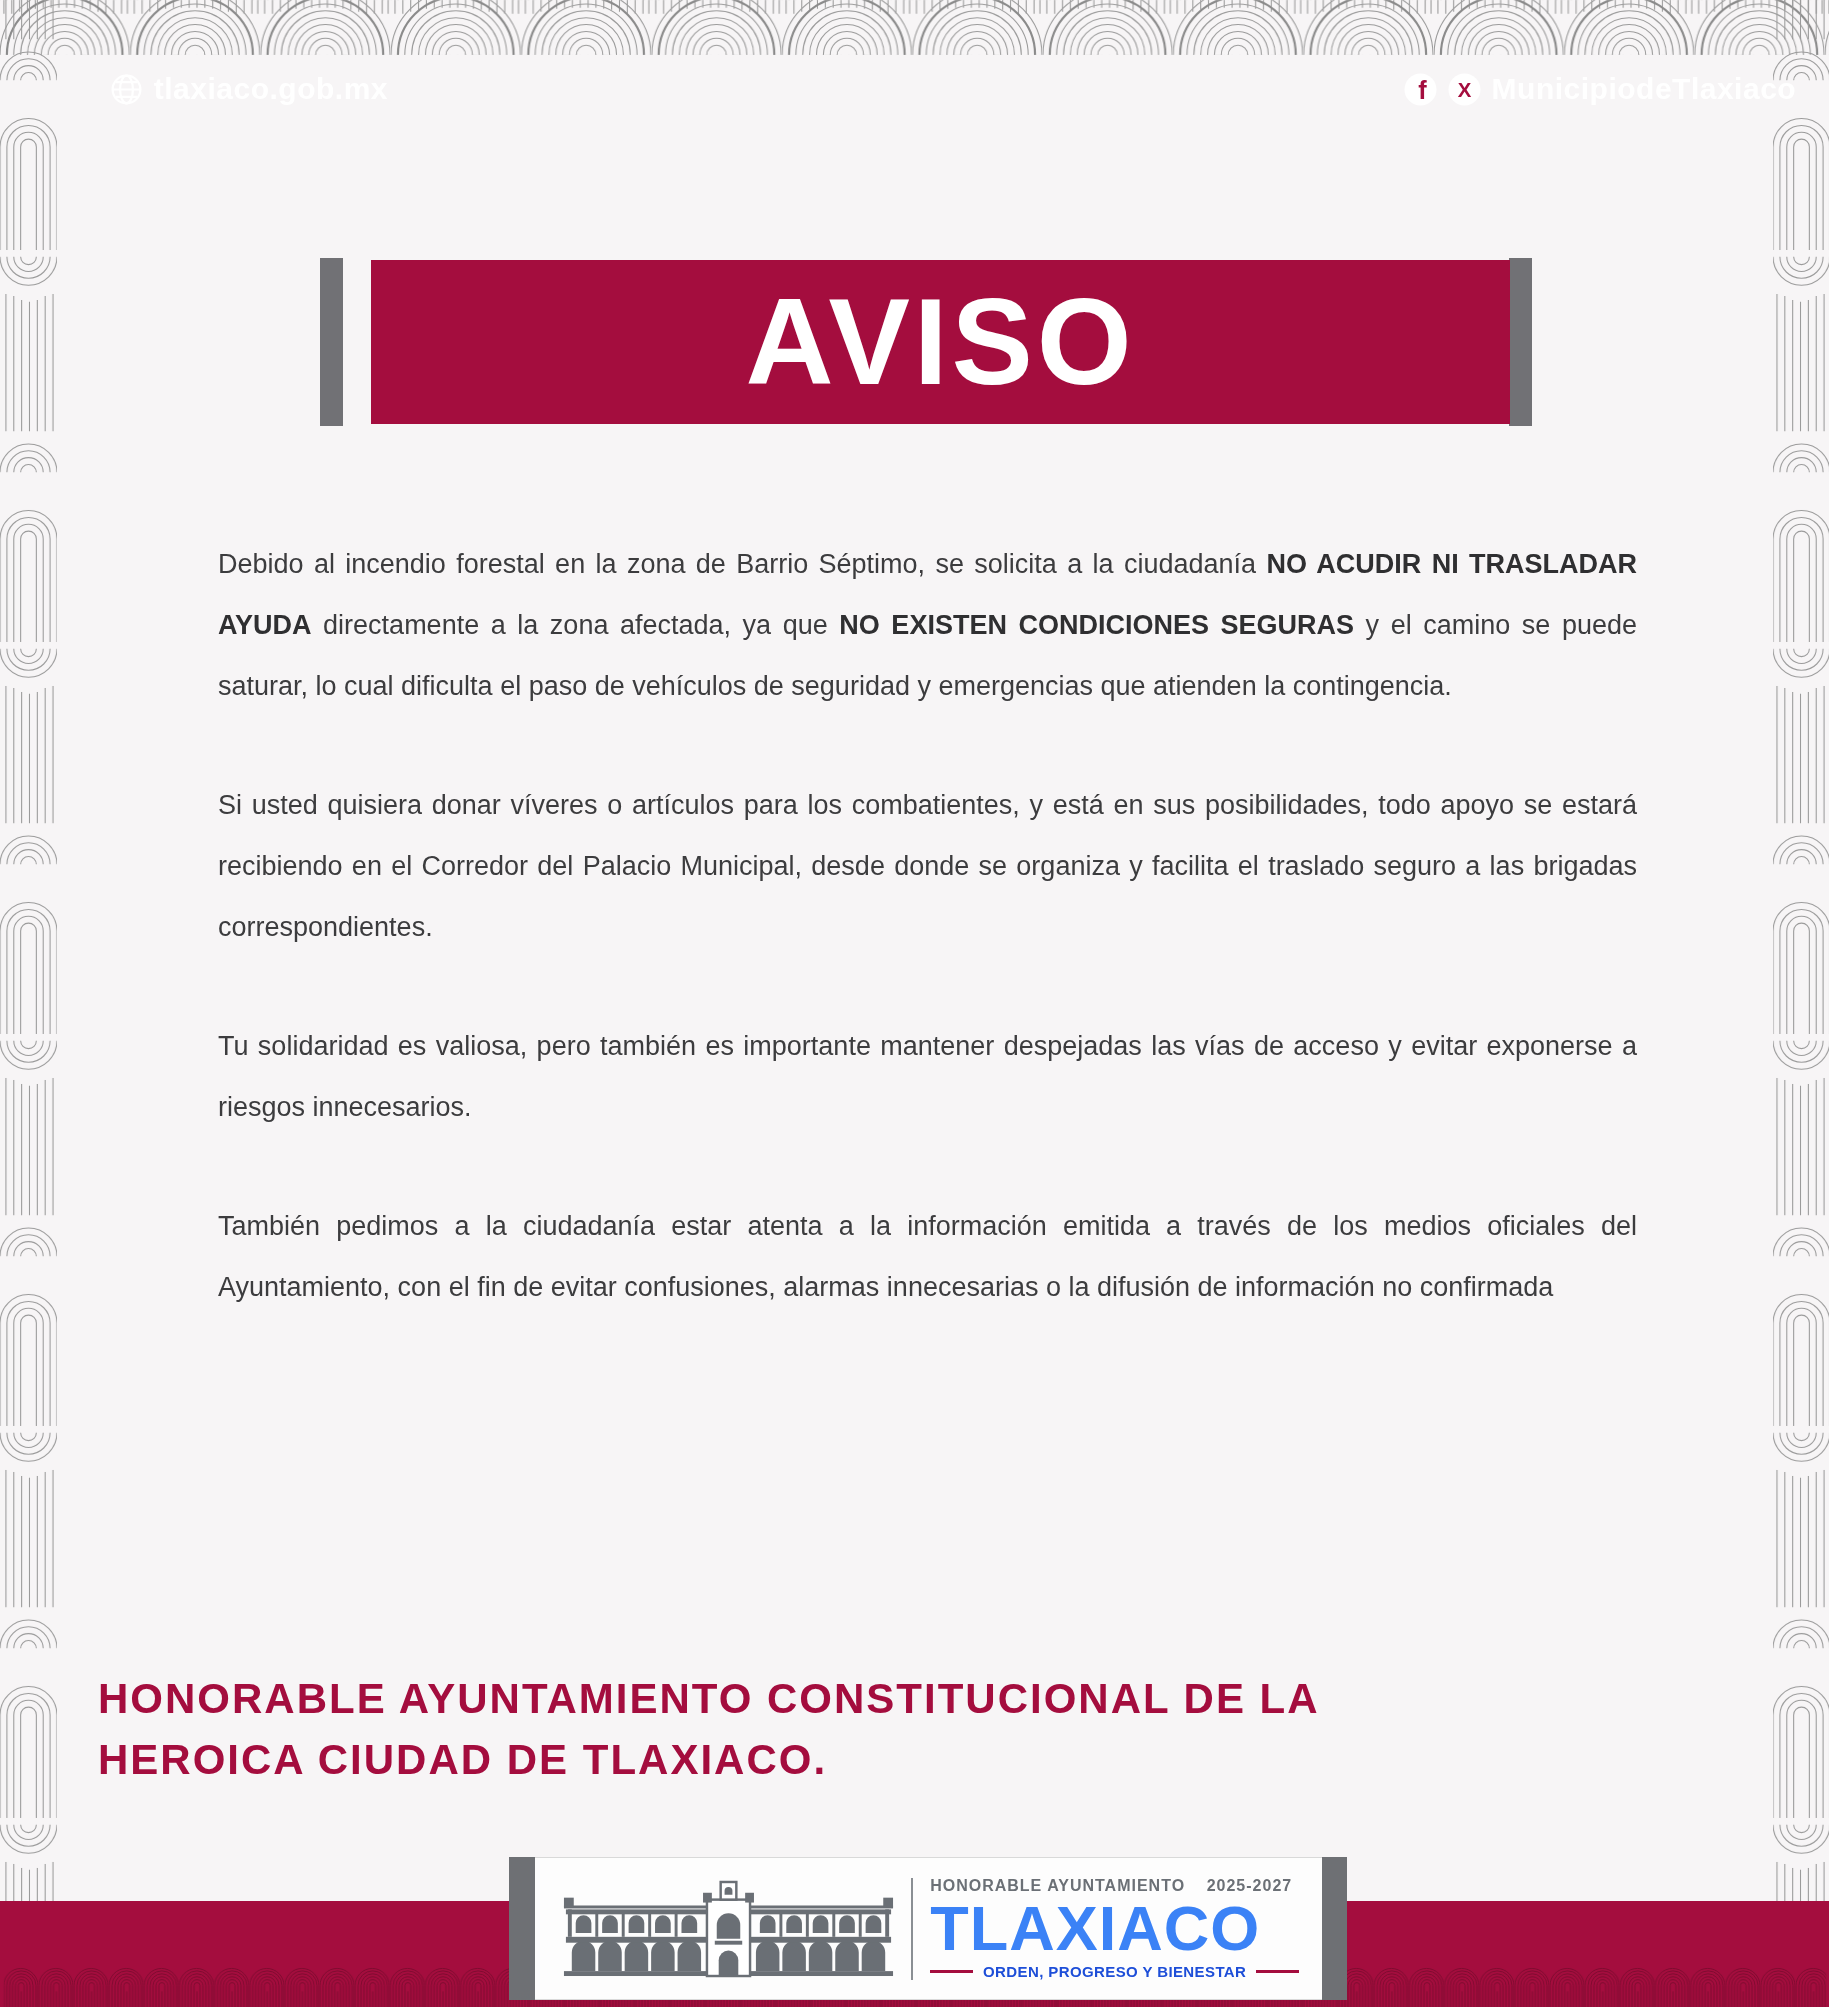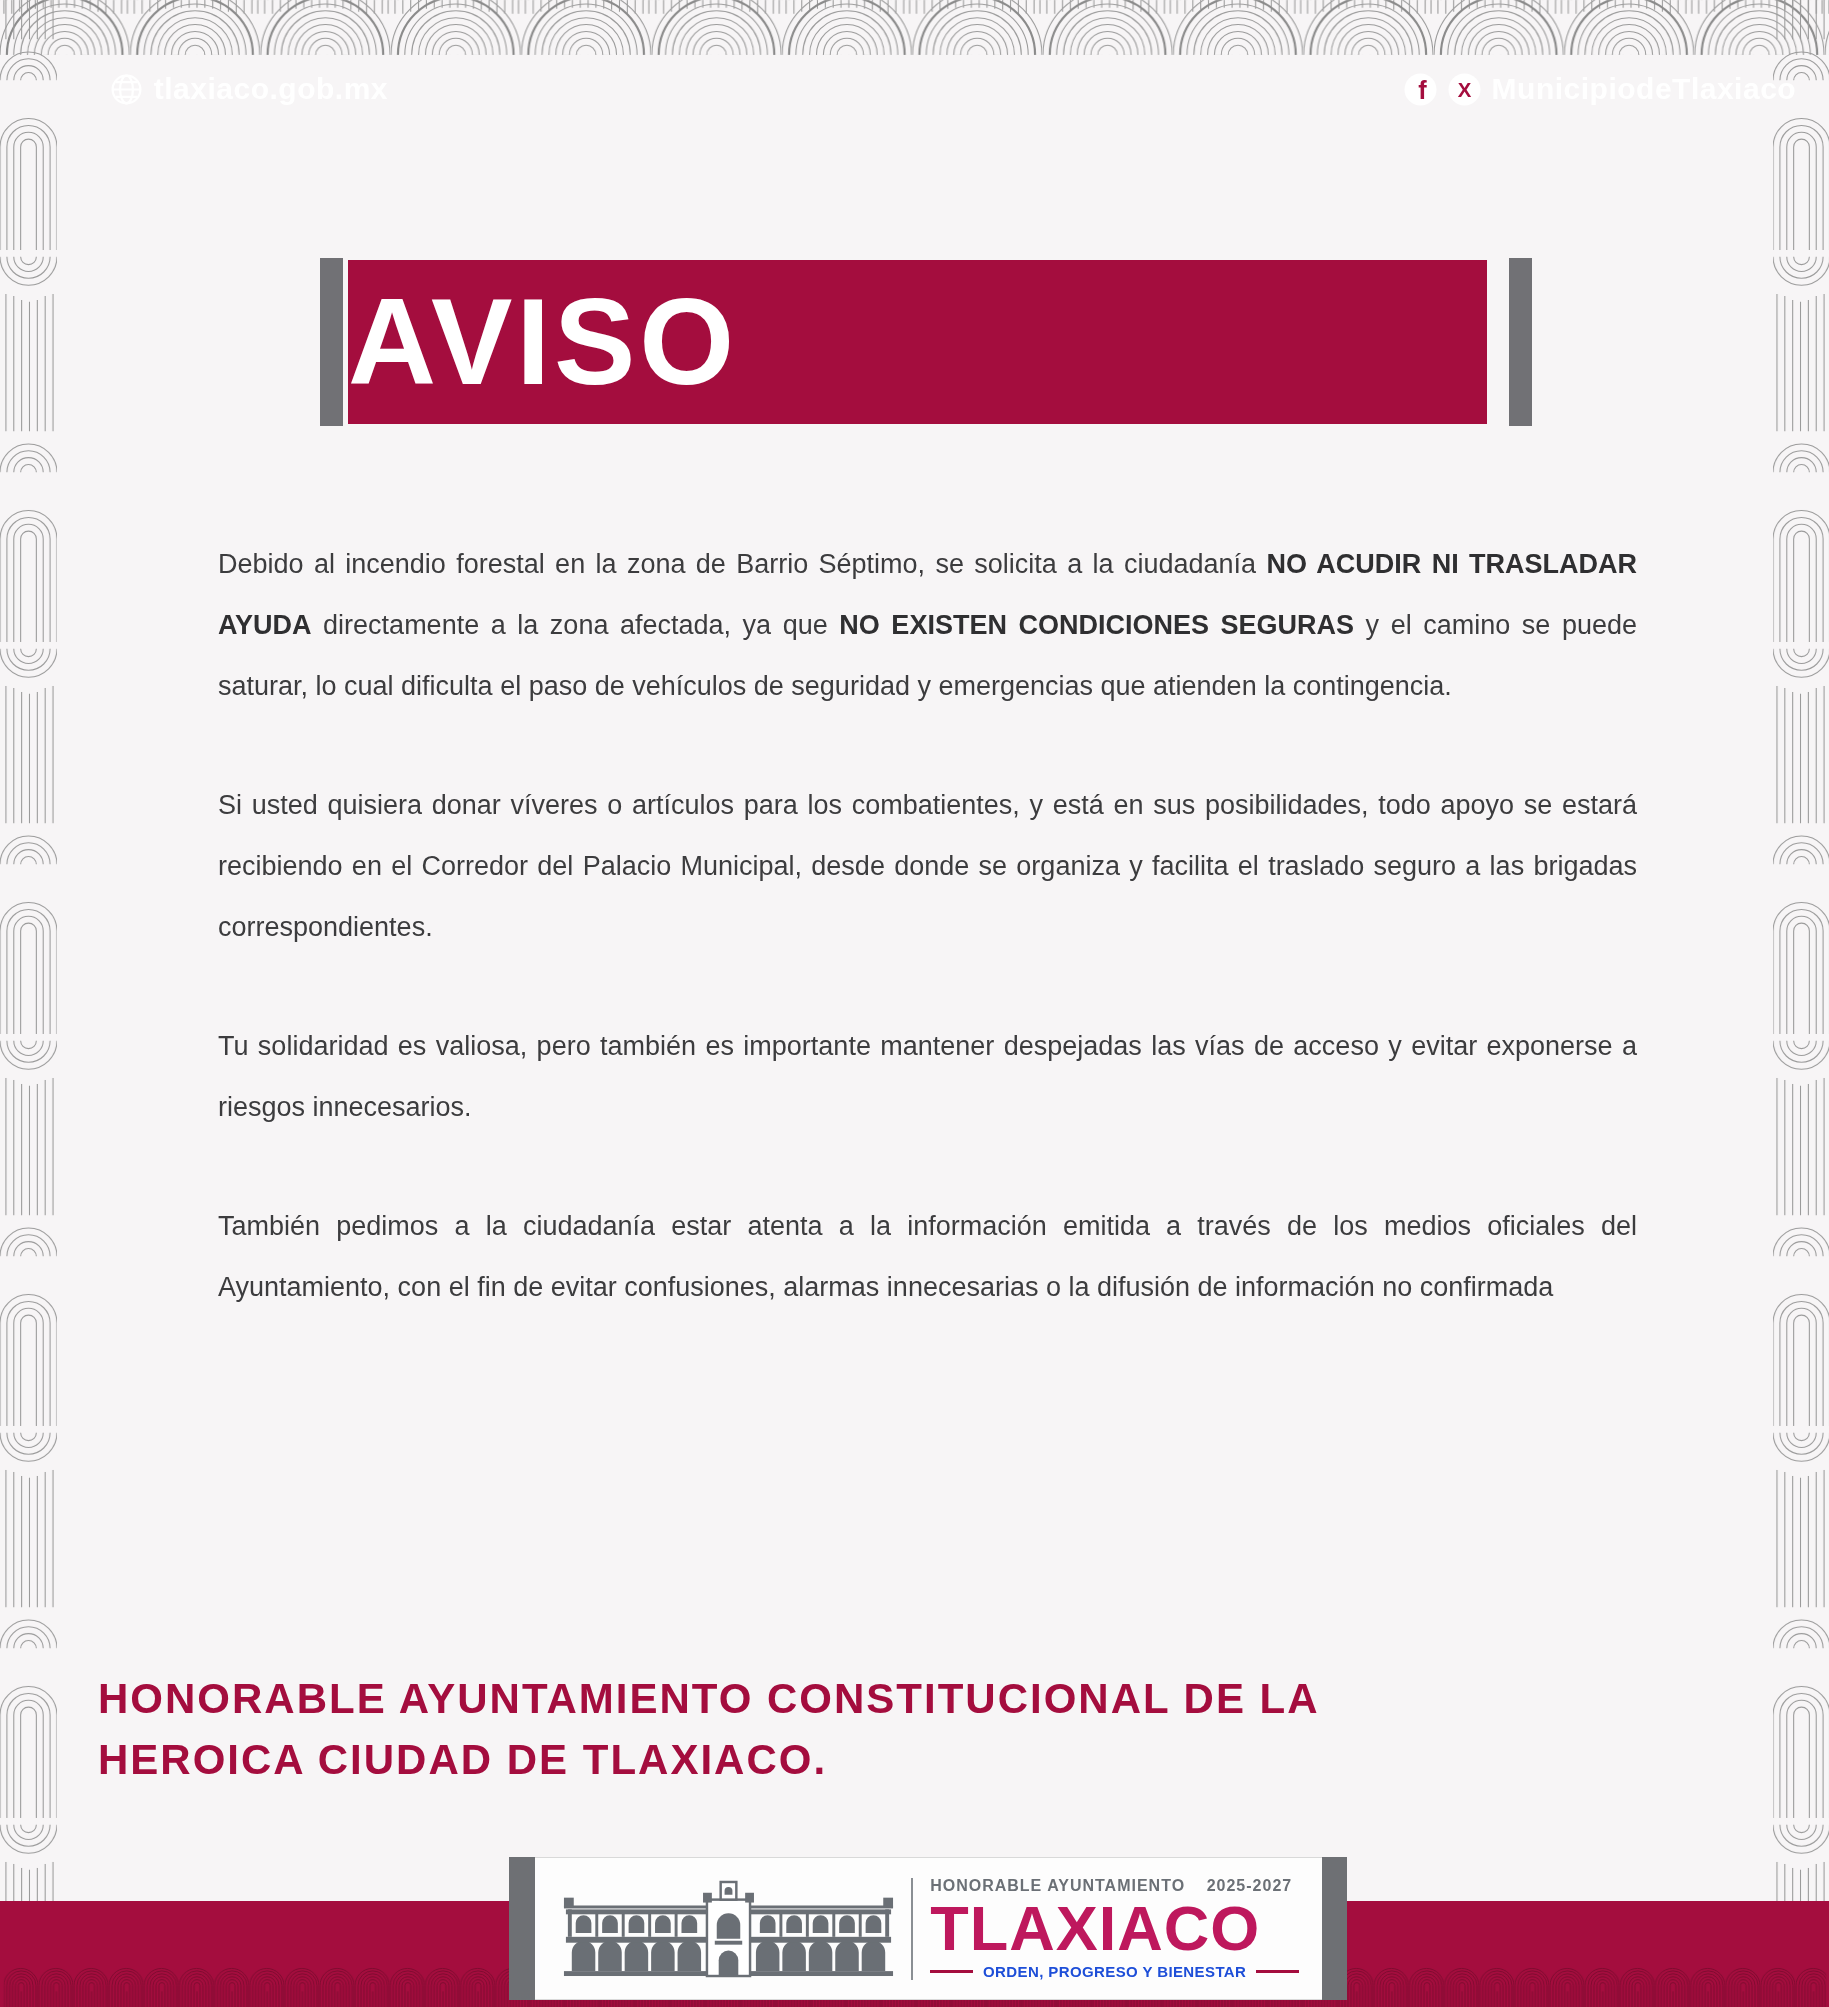--- a/index.html
+++ b/index.html
@@ -9,22 +9,22 @@
   
   .deco{position:absolute; pointer-events:none;}
   .deco-top{left:0; top:0;}
   .deco-left{left:0; top:0;}
   .deco-right{right:0; top:0; transform:scaleX(-1);}
 
   
   .banner-bar{position:absolute; top:258px; width:22.5px; height:168px; background:#717175;}
   .banner-bar.left{left:320px;}
   .banner-bar.right{left:1509px;}
-  .banner{position:absolute; left:348px; top:260px; width:1139px; height:164px; background:#A40D3E;
-          display:flex; align-items:center; }
+  .banner{position:absolute; left:371px; top:260px; width:1139px; height:164px; background:#A40D3E;
+          display:flex; align-items:center; justify-content:center;}
   .banner .title{color:#FFFFFF; font-size:122px; font-weight:bold; letter-spacing:3.9px; line-height:1;}
 
   
   .bodytext{position:absolute; left:218px; top:534px; width:1419px; color:#3C3C3E;
             font-size:27px; line-height:61px; text-align:justify;}
   .bodytext p{margin:0 0 58px 0;}
   .bodytext p:last-child{margin-bottom:12px;}
   .bodytext b{font-weight:bold; color:#2F2F31;}
 
   
@@ -41,21 +41,21 @@
 
   
   .logo-panel{position:absolute; left:509px; top:1857px; width:838px; height:143px; display:flex; z-index:4;}
   .logo-panel .endbar{width:25.5px; height:100%; background:#6E7074;}
   .logo-panel .panel-white{flex:1; background:#FDFDFD; border-top:1px solid #D9D9D9; border-bottom:1px solid #D9D9D9;
             display:flex; align-items:center;}
   .palace-wrap{margin-left:27.4px; flex:0 0 auto; display:flex; align-items:center;}
   .logo-divider{width:2px; height:102px; background:#8A8F94; margin:0 17.6px 0 15.7px;}
   .logo-text{display:flex; flex-direction:column; align-items:flex-start; justify-content:center; flex:1; padding-right:10px;}
   .logo-header{display:flex; gap:21.6px; color:#6B7076; font-weight:bold; font-size:16px; letter-spacing:1px; white-space:nowrap;}
-  .logo-name{color:#be185d; font-weight:bold; font-size:63px; line-height:1.02; letter-spacing:1px; margin-top:1px; white-space:nowrap;}
+  .logo-name{color:#3b82f6; font-weight:bold; font-size:63px; line-height:1.02; letter-spacing:1px; margin-top:1px; white-space:nowrap;}
   .logo-motto{display:flex; align-items:center; gap:9.8px; margin-top:2px; white-space:nowrap;}
   .logo-motto .rule{width:43px; height:2.9px; background:#A40D3E;}
   .logo-motto .motto-text{color:#1d4ed8; font-weight:bold; font-size:15px; letter-spacing:0.4px;}
 </style>
 </head>
 <body>
 
 <div class="page">
 
   <svg class="deco deco-top" width="1830" height="55" viewBox="0 0 1867 56">

